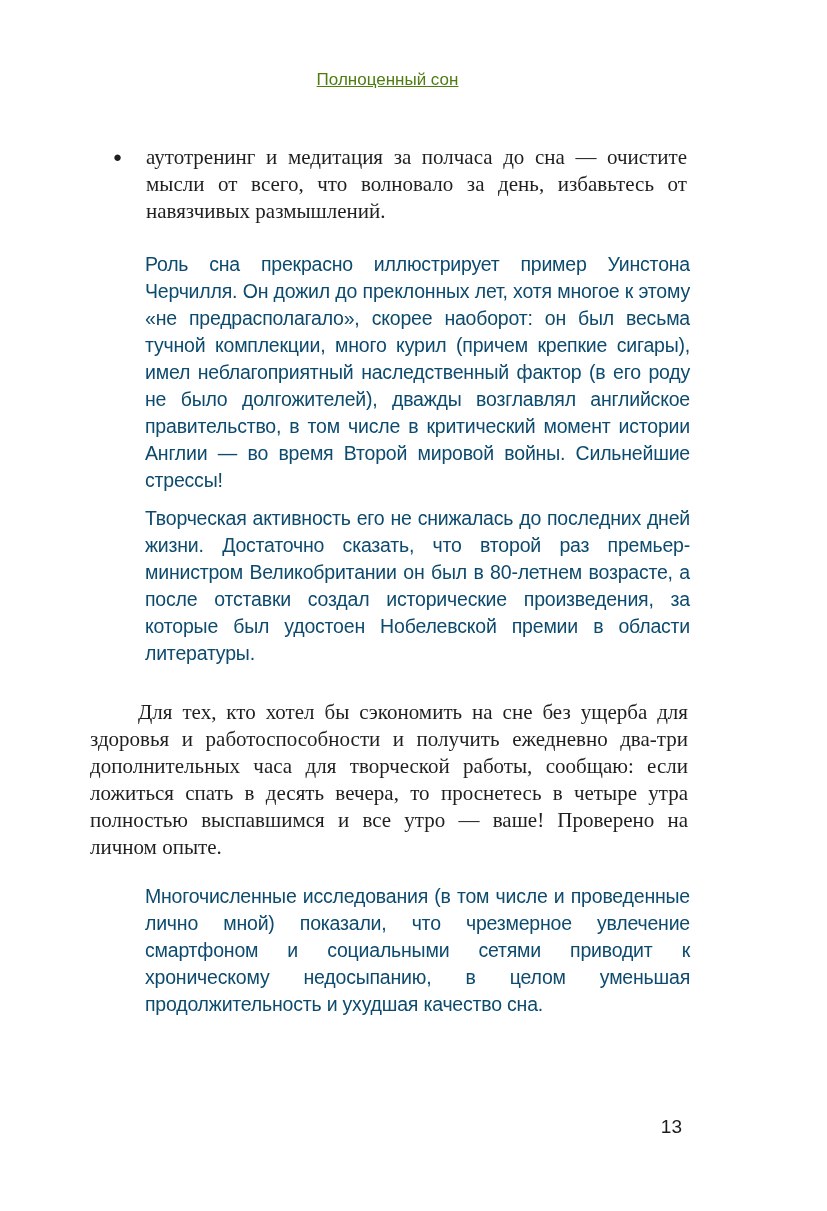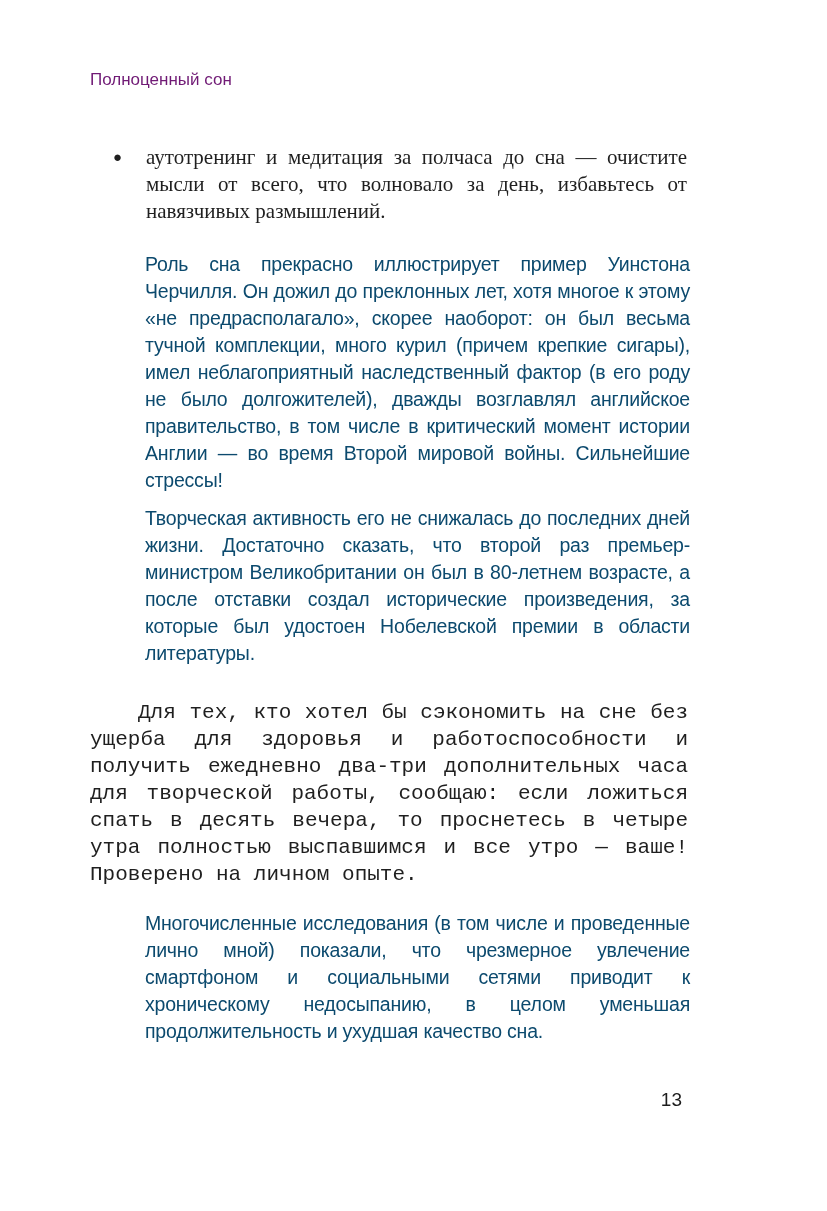--- a/index.html
+++ b/index.html
@@ -9,25 +9,26 @@
     height: 1211px;
     margin: 0 auto;
     background: #ffffff;
     color: #1f1f1f;
     box-sizing: border-box;
     padding-top: 70px;
     overflow: hidden;
   }
   .running-head {
     margin: 0 142px 0 90px;
-    text-align: left;
+    text-align: center;
     font-family: "Liberation Sans", sans-serif;
     font-size: 17px;
     line-height: 20px;
-    color: #701a75;
+    color: #4d7c0f;
+    text-decoration: underline;
   }
   .bullet-item {
     display: flex;
     margin: 54px 140px 0 113px;
     font-family: "Liberation Serif", serif;
     font-size: 21px;
     line-height: 27px;
     text-align: justify;
   }
   .bullet-marker {
@@ -42,30 +43,30 @@
     font-size: 19.5px;
     line-height: 27px;
     letter-spacing: -0.2px;
     text-align: justify;
     color: #0c4a6e;
   }
   .note-block p { margin: 0 0 11px 0; }
   .note-block p:last-child { margin-bottom: 0; }
   .body-para {
     margin: 32px 139px 0 90px;
-    font-family: Liberation Mono, monospace;
+    font-family: Liberation Serif, serif;
     font-size: 21px;
     line-height: 27px;
     text-align: justify;
     text-indent: 48px;
   }
   .note-block.second { margin-top: 22px; }
   .page-number {
     position: absolute;
-    top: 1089px;
+    top: 1116px;
     right: 145px;
     font-family: "Liberation Sans", sans-serif;
     font-size: 19px;
     color: #1c1c1c;
   }
 </style>
 </head>
 <body>
 
 <div class="page">

